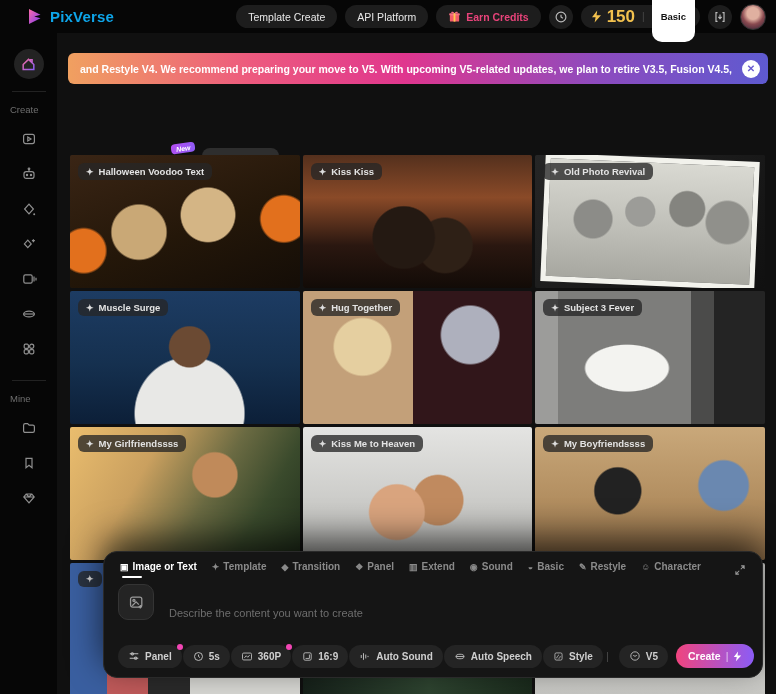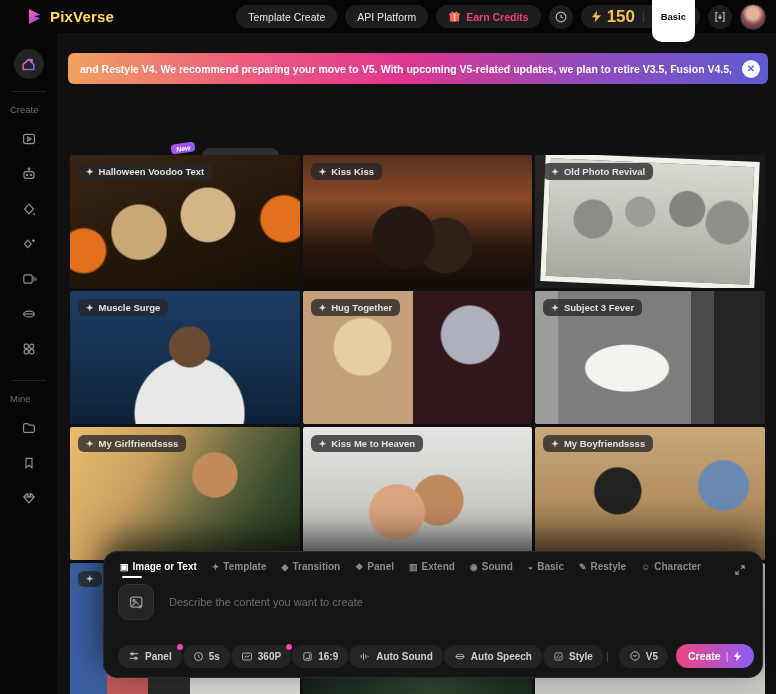--- a/index.html
+++ b/index.html
@@ -2,21 +2,21 @@
 <html><head>
 <meta charset="utf-8">
 <style>
   html,body{margin:0;padding:0;}
   body{width:776px;height:694px;background:#000;font-family:"Liberation Sans",sans-serif;position:relative;overflow:hidden;-webkit-font-smoothing:antialiased;}
   .app{position:absolute;inset:0;background:#060606;}
 
   
   .topbar{position:absolute;top:0;left:0;width:776px;height:33px;background:#060606;display:flex;align-items:center;padding:0 10px 0 28px;box-sizing:border-box;z-index:30;}
   .brand{display:flex;align-items:center;gap:7px;}
-  .brand-name{color:#fde047;font-weight:800;font-size:15px;letter-spacing:.2px;}
+  .brand-name{color:#0ea5e9;font-weight:800;font-size:15px;letter-spacing:.2px;}
   .tb-right{margin-left:auto;display:flex;align-items:center;gap:8px;}
   .pill{background:#1d1d1d;border-radius:14px;height:23px;display:flex;align-items:center;padding:0 12px;color:#e8e8e8;font-size:10.5px;white-space:nowrap;}
   .earn{color:#e8437a;gap:5px;font-weight:600;}
   .icon-circle{width:24px;height:24px;border-radius:50%;background:#1d1d1d;display:flex;align-items:center;justify-content:center;}
   .credits-pill{gap:5px;padding:0 5px 0 10px;}
   .credits-num{color:#f2c14e;font-weight:700;font-size:17px;}
   .credits-sep{color:#4a4a4a;margin:0 2px;font-size:10px;}
   .basic-badge{background:#fff;color:#111;font-weight:700;font-size:9.5px;border-radius:10px;padding:20px 9px;}
   .avatar{width:24px;height:24px;border-radius:50%;background:radial-gradient(circle at 50% 35%,#e0b0a0 0 30%,#8a4a50 55%,#2a1e33 100%);border:1px solid #333;}
 
@@ -49,21 +49,21 @@
   .spark{font-size:9px;color:#dcdcdc;}
 
   
   .panel{position:absolute;left:46px;top:518px;width:660px;height:127px;background:#151515;border:1px solid #2a2a2a;border-radius:14px;z-index:10;box-shadow:0 -12px 34px rgba(0,0,0,.65);box-sizing:border-box;}
   .panel-tabs{display:flex;align-items:center;gap:15px;padding:9px 16px 0 16px;}
   .ptab{display:flex;align-items:center;gap:4px;color:#8a8a8a;font-size:10px;font-weight:600;position:relative;padding-bottom:6px;}
   .ptab .pt-icon{font-size:9px;}
   .ptab.active{color:#fff;}
   .ptab.active::after{content:"";position:absolute;bottom:0;left:2px;width:20px;height:2px;background:#fff;border-radius:2px;}
   .expand{margin-left:auto;}
-  .prompt-row{display:flex;align-items:center;margin:6px 14px 0 14px;}
+  .prompt-row{display:flex;align-items:flex-end;margin:6px 14px 0 14px;}
   .img-btn{width:36px;height:36px;border-radius:10px;background:#242424;border:1px solid #343434;display:flex;align-items:center;justify-content:center;box-sizing:border-box;}
   .prompt-input{flex:1;margin-left:13px;background:transparent;border:none;outline:none;color:#ddd;font-size:11px;font-family:"Liberation Sans",sans-serif;}
   .prompt-input::placeholder{color:#6e6e6e;}
   .controls{position:absolute;left:14px;right:12px;bottom:9px;display:flex;align-items:center;gap:1px;}
   .ctl{position:relative;background:#242424;border-radius:12px;height:23px;display:flex;align-items:center;gap:5px;padding:0 10px;color:#cfcfcf;font-size:10px;font-weight:600;white-space:nowrap;}
   .dot{position:absolute;top:-1px;right:-1px;width:6px;height:6px;border-radius:50%;background:#f246b4;}
   .ctl-sep{color:#4a4a4a;font-size:11px;margin:0 2px;}
   .right-ctls{margin-left:auto;display:flex;align-items:center;gap:8px;}
   .create-btn{background:linear-gradient(90deg,#f0447e,#8b5cf6);border-radius:12px;height:24px;display:flex;align-items:center;gap:5px;padding:0 12px;color:#fff;font-size:10.5px;font-weight:700;}
   .cb-sep{opacity:.65;font-weight:400;}

